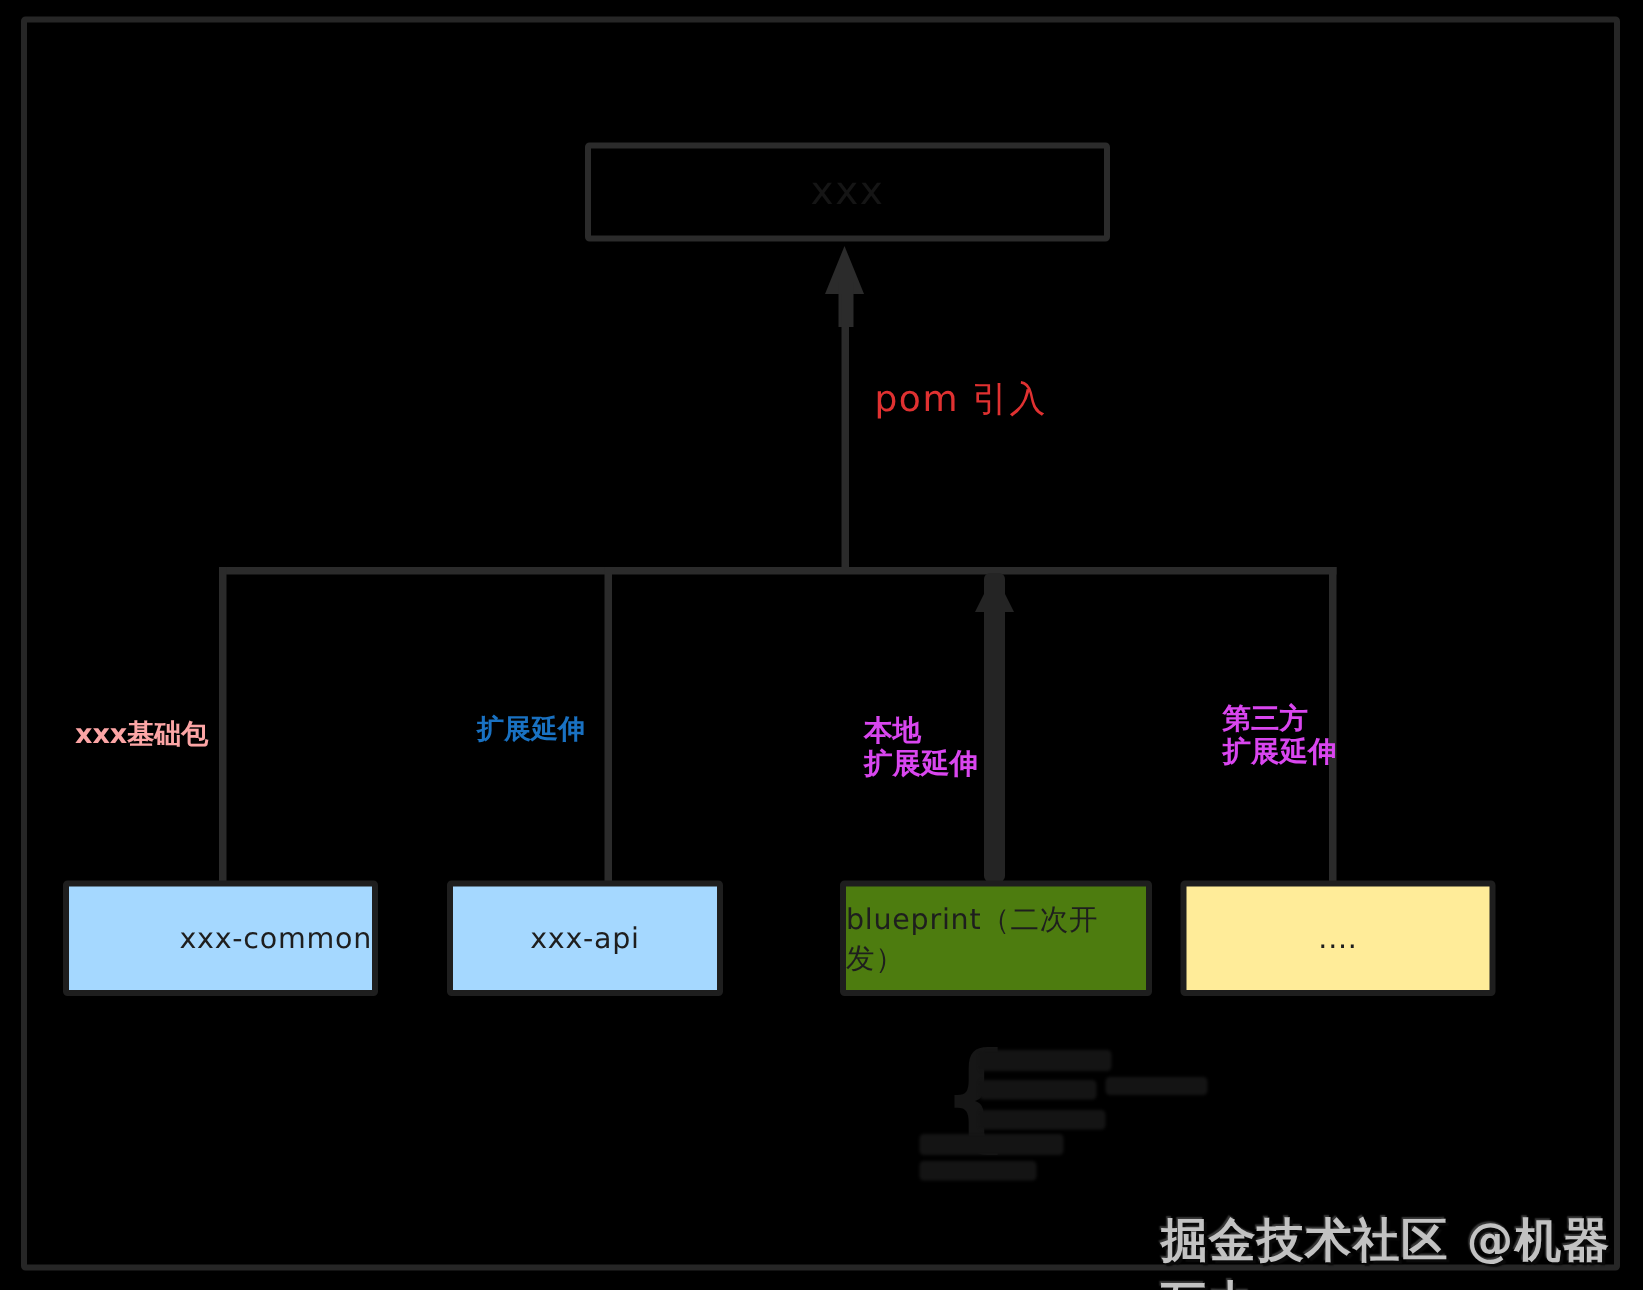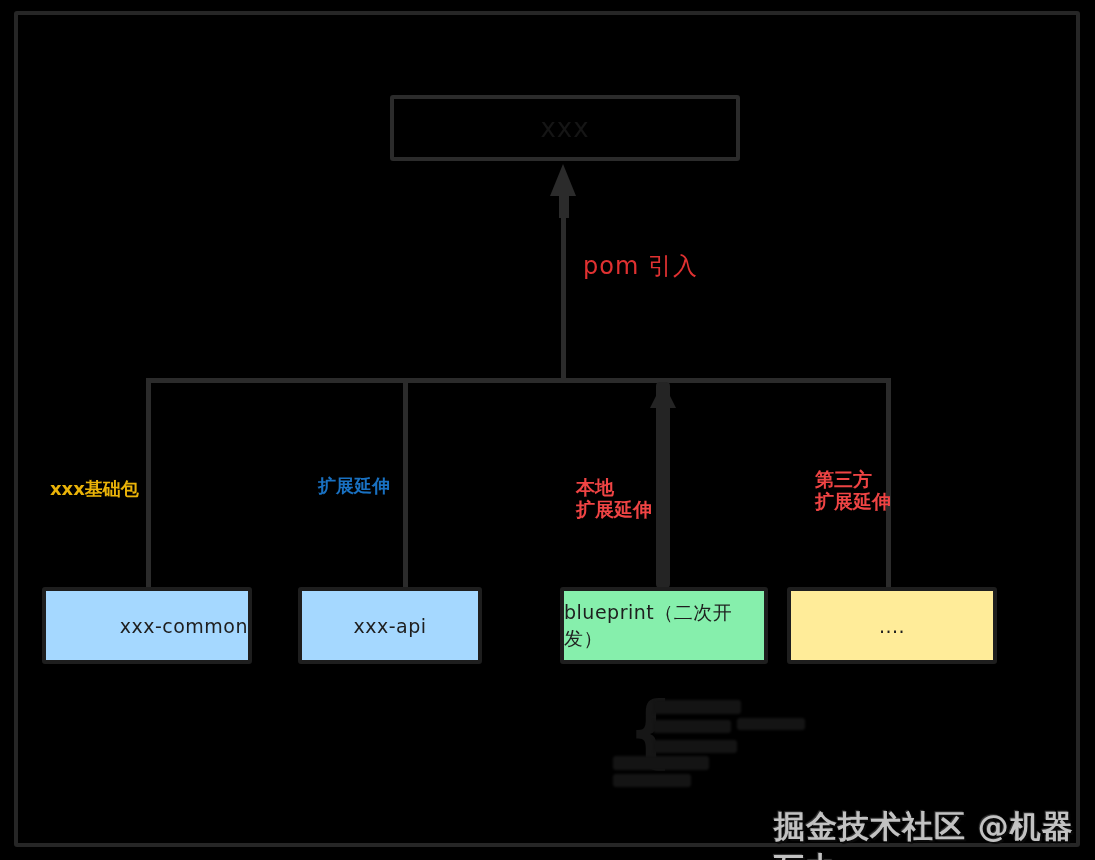--- a/index.html
+++ b/index.html
@@ -43,23 +43,23 @@
   .v-drop-4        { left:886px; top:378px; width:5px;  height:210px; }
   .v-drop-thick    { left:656px; top:382px; width:14px; height:206px; background:#242424; border-radius:4px; }
   .thick-flare {
     position:absolute; left:650px; top:382px; width:0; height:0;
     border-left:13px solid transparent; border-right:13px solid transparent;
     border-bottom:26px solid #242424;
   }
 
   .edge-label { position:absolute; white-space:pre-line; }
   .lbl-red    { left:583px; top:250px; color:#e03131; font-size:24px; letter-spacing:1px; }
-  .lbl-blue-1 { left:50px;  top:477px; color:#eab308; font-size:18px; font-weight:bold; }
+  .lbl-blue-1 { left:50px;  top:477px; color:#fca5a5; font-size:18px; font-weight:bold; }
   .lbl-blue-2 { left:318px; top:474px; color:#1971c2; font-size:18px; font-weight:bold; }
-  .lbl-orange { color:#ef4444; font-size:19px; font-weight:bold; line-height:1.16; }
+  .lbl-orange { color:#d946ef; font-size:19px; font-weight:bold; line-height:1.16; }
   .lbl-orange-1 { left:576px; top:476px; }
   .lbl-orange-2 { left:815px; top:468px; }
 
   
   .faint-note { position:absolute; left:605px; top:690px; width:200px; height:105px; color:#161616; }
   .faint-note .brace { position:absolute; left:18px; top:-4px; font-size:78px; color:#161616; font-weight:bold; transform:scaleX(0.8); }
   .scribble { position:absolute; background:#141414; border-radius:3px; filter:blur(1px); }
   .s1 { left:48px;  top:10px;  width:88px; height:14px; }
   .s2 { left:48px;  top:30px;  width:78px; height:13px; }
   .s3 { left:132px; top:28px;  width:68px; height:12px; }
@@ -101,21 +101,21 @@
   <div class="edge-label lbl-blue-2">扩展延伸</div>
   <div class="edge-label lbl-orange lbl-orange-1"><span>本地</span><br><span>扩展延伸</span></div>
   <div class="edge-label lbl-orange lbl-orange-2"><span>第三方</span><br><span>扩展延伸</span></div>
 
   <div class="node-box module-box mod-0" style="background-color: rgb(165, 216, 255);">
     <span>xxx-common</span>
   </div>
   <div class="node-box module-box mod-1" style="background-color: rgb(165, 216, 255);">
     <span>xxx-api</span>
   </div>
-  <div class="node-box module-box mod-2" style="background-color: #86efac;">
+  <div class="node-box module-box mod-2" style="background-color: #4d7c0f;">
     <span>blueprint（二次开发）</span>
   </div>
   <div class="node-box module-box mod-3" style="background-color: rgb(255, 236, 153);">
     <span>....</span>
   </div>
 
   <div class="faint-note">
     <span class="brace">{</span>
     <span class="scribble s1"></span>
     <span class="scribble s2"></span>

